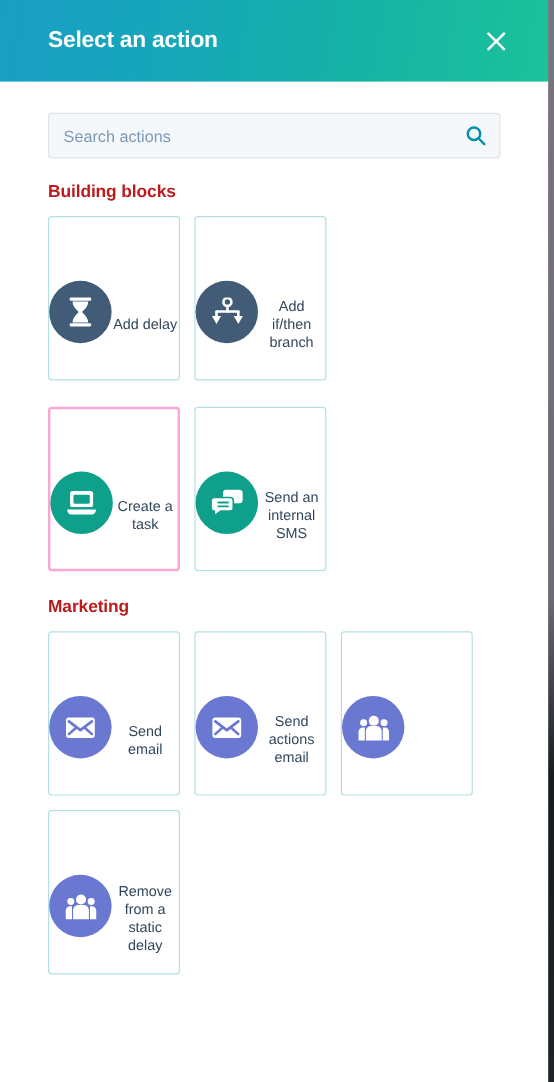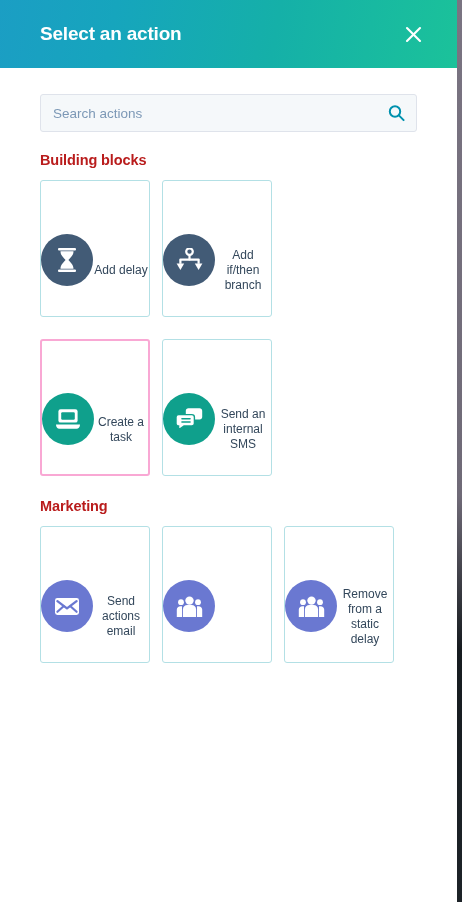--- a/index.html
+++ b/index.html
@@ -248,20 +248,31 @@
           <div class="card-grid">
             <div class="card">
               <div class="card-icon icon-purple">
                 <svg width="26" height="19" viewBox="0 0 26 19">
                   <rect x="1" y="1" width="24" height="17" rx="2.4" fill="#ffffff"></rect>
                   <path d="M3.4 4.2 L13 11.4 L22.6 4.2" fill="none" stroke="#6a78d1" stroke-width="2.3" stroke-linecap="round" stroke-linejoin="round"></path>
                   <path d="M3.4 14.8 L9.6 9.2" fill="none" stroke="#6a78d1" stroke-width="2.1" stroke-linecap="round"></path>
                   <path d="M22.6 14.8 L16.4 9.2" fill="none" stroke="#6a78d1" stroke-width="2.1" stroke-linecap="round"></path>
                 </svg>
               </div>
+              <div class="card-label">Send email</div>
+            </div>
+            <div class="card">
+              <div class="card-icon icon-purple">
+                <svg width="26" height="19" viewBox="0 0 26 19">
+                  <rect x="1" y="1" width="24" height="17" rx="2.4" fill="#ffffff"></rect>
+                  <path d="M3.4 4.2 L13 11.4 L22.6 4.2" fill="none" stroke="#6a78d1" stroke-width="2.3" stroke-linecap="round" stroke-linejoin="round"></path>
+                  <path d="M3.4 14.8 L9.6 9.2" fill="none" stroke="#6a78d1" stroke-width="2.1" stroke-linecap="round"></path>
+                  <path d="M22.6 14.8 L16.4 9.2" fill="none" stroke="#6a78d1" stroke-width="2.1" stroke-linecap="round"></path>
+                </svg>
+              </div>
               <div class="card-label">Send actions email</div>
             </div>
             <div class="card">
               <div class="card-icon icon-purple">
                 <svg width="27" height="23" viewBox="0 0 27 23">
                   <circle cx="5" cy="7.2" r="2.9" fill="#ffffff"></circle>
                   <path d="M0.8 22 v-7.2 c0 -2 1.7 -3.5 3.6 -3.5 h1.6 v10.7 z" fill="#ffffff"></path>
                   <circle cx="22" cy="7.2" r="2.9" fill="#ffffff"></circle>
                   <path d="M26.2 22 v-7.2 c0 -2 -1.7 -3.5 -3.6 -3.5 h-1.6 v10.7 z" fill="#ffffff"></path>
                   <circle cx="13.5" cy="5.6" r="4.2" fill="#ffffff"></circle>

